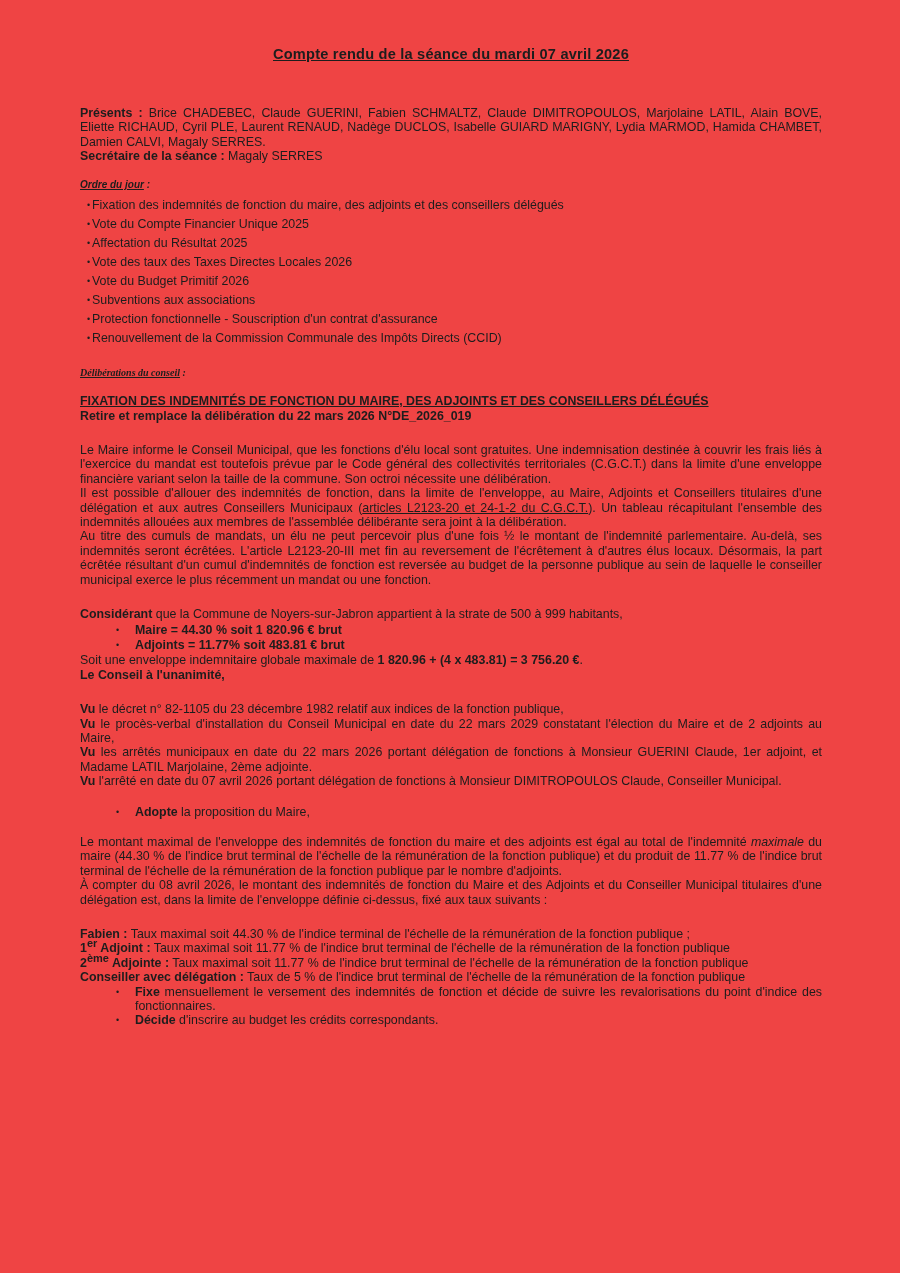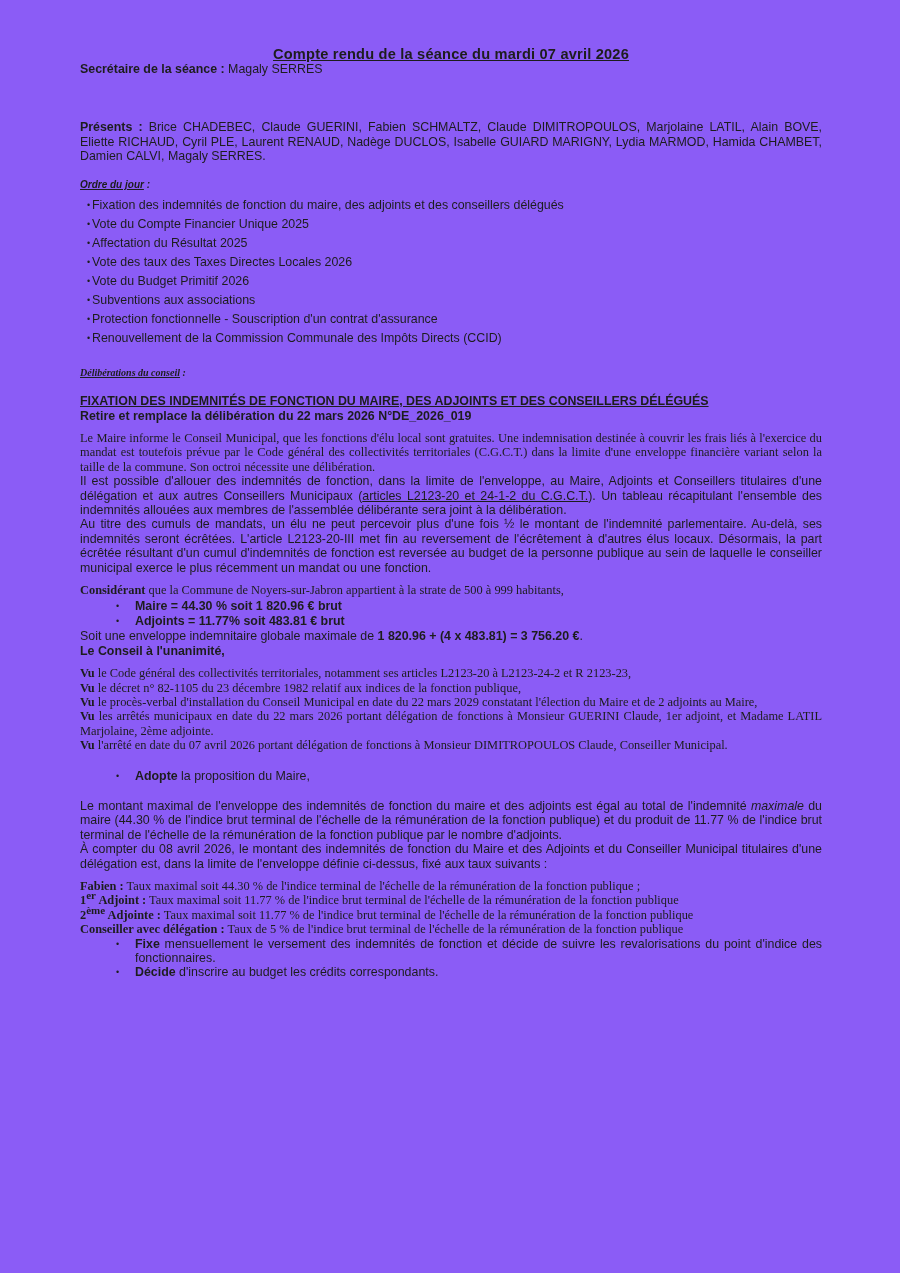--- a/index.html
+++ b/index.html
@@ -8,21 +8,21 @@
     width: 900px; height: 1273px;
     background: #ffffff;
     font-family: "Liberation Sans", "DejaVu Sans", sans-serif;
     color: #1d1d1d;
     -webkit-font-smoothing: antialiased;
   }
   .page {
     width: 900px; height: 1273px;
     padding: 46px 78px 0 80px;
     overflow: hidden;
-    background: #8b5cf6;
+    background: #ef4444;
   }
   p { margin: 0; }
   ul { margin: 0; padding: 0; list-style: none; }
   .body { font-size: 12.4px; line-height: 14.4px; }
   .justify { text-align: justify; }
   .b { font-weight: bold; }
   .i { font-style: italic; }
   .u { text-decoration: underline; }
 
   .title {
@@ -49,43 +49,43 @@
     flex: 0 0 auto;
     font-size: 9px;
     line-height: 14.4px;
   }
   .agenda .bullet { width: 12px; padding-left: 7px; }
 
   .delib-head { margin-top: 22px; font-family: Liberation Serif, serif; }
   .delib-title { margin-top: 16px; font-size: 12.4px; line-height: 14.6px; font-weight: bold; }
   .delib-sub { font-weight: bold; }
 
-  .mt-block { margin-top: 8px; font-family: Liberation Serif, serif; }
+  .mt-block { margin-top: 20px; }
   .mt-block-lg { margin-top: 16px; }
 
   .rates li { display: flex; padding-left: 36px; margin: 1px 0; }
   .rates .bullet { width: 19px; }
   .rates .rate-text { font-weight: bold; }
 
   .unanimity { font-weight: bold; }
 
   .indent-list li { display: flex; padding-left: 36px; }
   .indent-list .bullet { width: 19px; }
 
   sup { font-size: 11px; line-height: 0; }
 </style>
 </head>
 <body>
 
 <div class="page">
 
   <h1 class="title">Compte rendu de la séance du mardi 07 avril 2026</h1>
 
+  <p class="body justify b presents-block"><strong>Présents : </strong><span style="font-weight:normal">Brice CHADEBEC, Claude GUERINI, Fabien SCHMALTZ, Claude DIMITROPOULOS, Marjolaine LATIL, Alain BOVE, Eliette RICHAUD, Cyril PLE, Laurent RENAUD, Nadège DUCLOS, Isabelle GUIARD MARIGNY, Lydia MARMOD, Hamida CHAMBET, Damien CALVI, Magaly SERRES.</span></p>
   <p class="body"><strong>Secrétaire de la séance : </strong><span>Magaly SERRES</span></p>
-  <p class="body justify b presents-block"><strong>Présents : </strong><span style="font-weight:normal">Brice CHADEBEC, Claude GUERINI, Fabien SCHMALTZ, Claude DIMITROPOULOS, Marjolaine LATIL, Alain BOVE, Eliette RICHAUD, Cyril PLE, Laurent RENAUD, Nadège DUCLOS, Isabelle GUIARD MARIGNY, Lydia MARMOD, Hamida CHAMBET, Damien CALVI, Magaly SERRES.</span></p>
 
   <p class="section-head"><span class="hu">Ordre du jour</span><span> :</span></p>
 
   <ul class="body agenda">
     <li>
         <span class="bullet">•</span>
         <span>Fixation des indemnités de fonction du maire, des adjoints et des conseillers délégués</span>
       </li>
     <li>
         <span class="bullet">•</span>
@@ -137,21 +137,20 @@
         <span class="bullet">•</span>
         <span class="rate-text">Adjoints = 11.77% soit 483.81 € brut</span>
       </li>
   </ul>
 
   <p class="body"><span>Soit une enveloppe indemnitaire globale maximale de </span><strong>1 820.96 + (4 x 483.81) = 3 756.20 €</strong><span>.</span></p>
 
   <p class="body unanimity">Le Conseil à l'unanimité,</p>
 
   <div class="mt-block">
-    <p class="body justify"><strong>Vu</strong><span> le Code général des collectivités territoriales, notamment ses articles L2123-20 à L2123-24-2 et R 2123-23,</span></p>
     <p class="body justify"><strong>Vu</strong><span> le décret n° 82-1105 du 23 décembre 1982 relatif aux indices de la fonction publique,</span></p>
     <p class="body justify"><strong>Vu</strong><span> le procès-verbal d'installation du Conseil Municipal en date du 22 mars 2029 constatant l'élection du Maire et de 2 adjoints au Maire,</span></p>
     <p class="body justify"><strong>Vu</strong><span> les arrêtés municipaux en date du 22 mars 2026 portant délégation de fonctions à Monsieur GUERINI Claude, 1er adjoint, et Madame LATIL Marjolaine, 2ème adjointe.</span></p>
     <p class="body justify"><strong>Vu</strong><span> l'arrêté en date du 07 avril 2026 portant délégation de fonctions à Monsieur DIMITROPOULOS Claude, Conseiller Municipal.</span></p>
   </div>
 
   <ul class="body indent-list mt-block-lg">
     <li>
         <span class="bullet">•</span>
         <span><strong>Adopte</strong><span> la proposition du Maire,</span></span>

